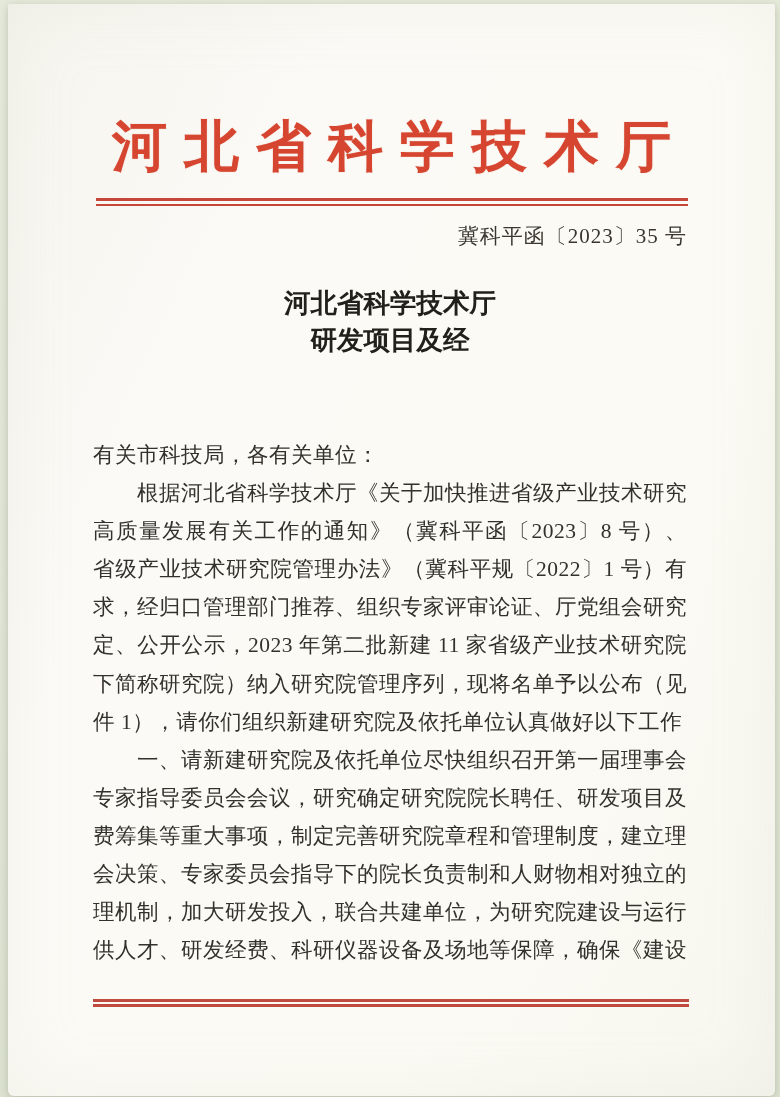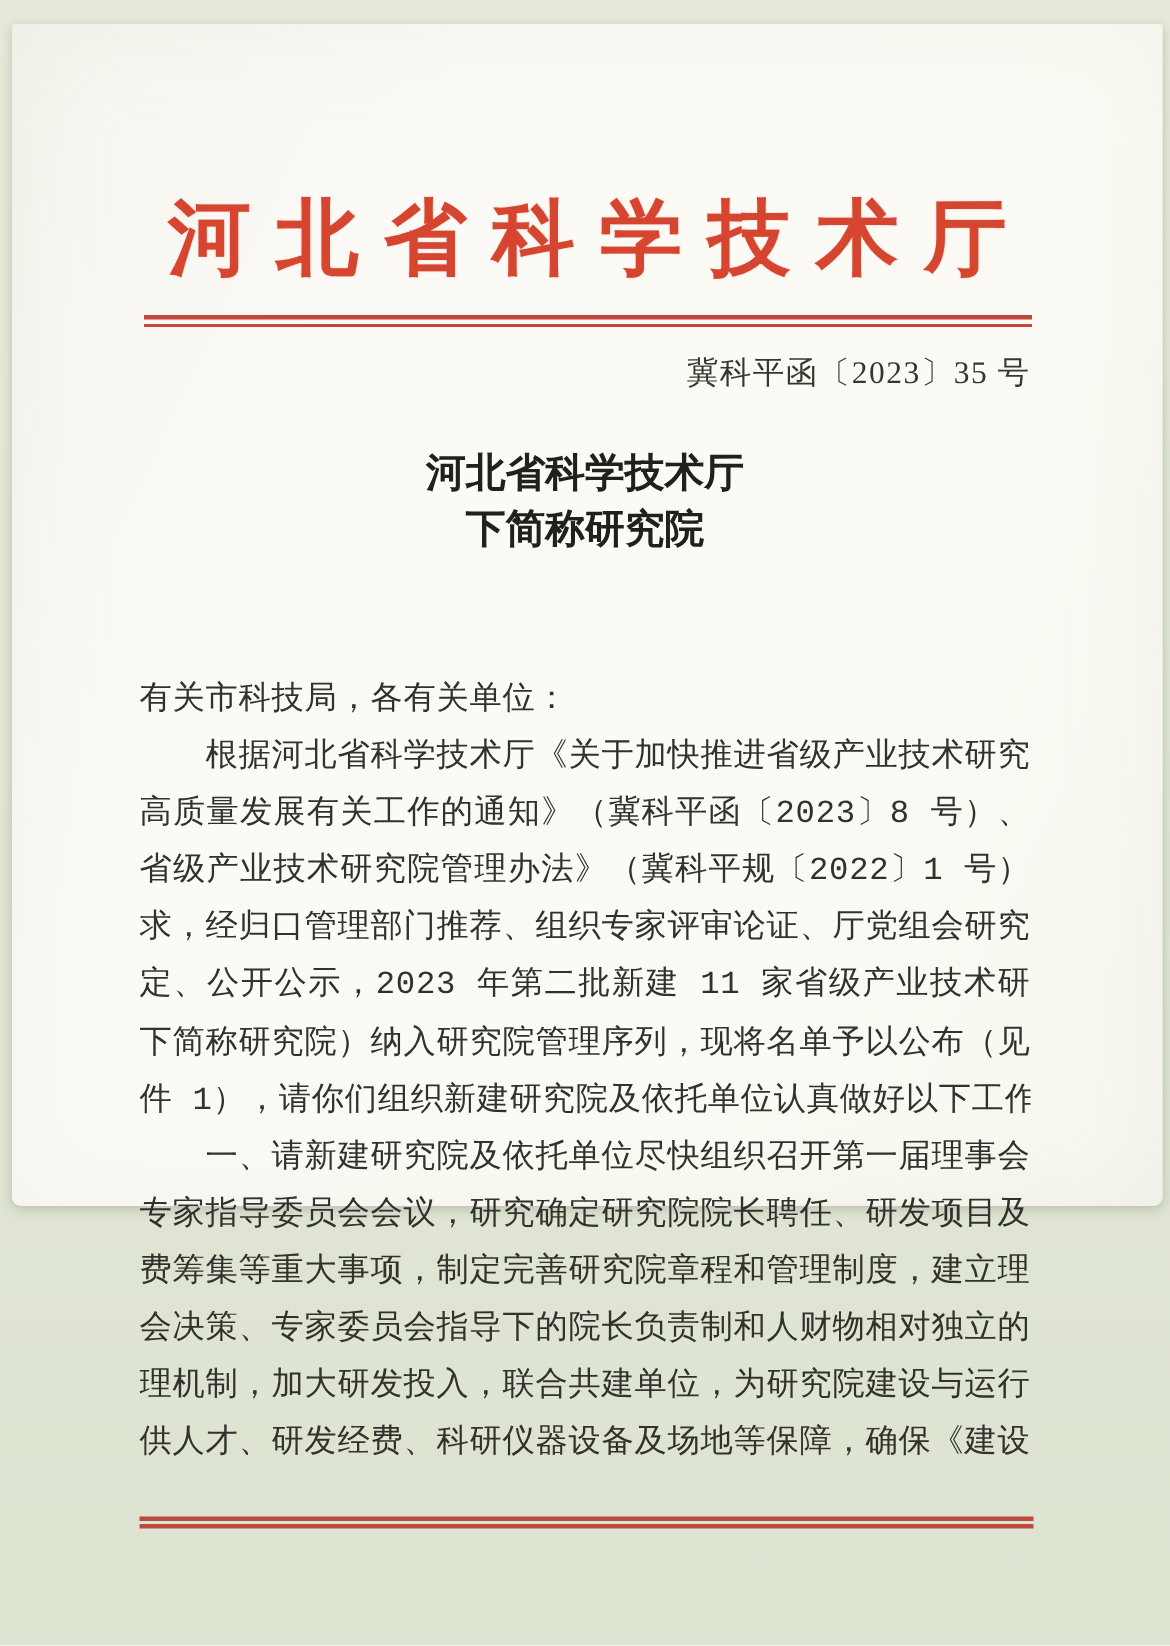--- a/index.html
+++ b/index.html
@@ -10,23 +10,23 @@
     width: 780px;
     height: 1097px;
     position: relative;
     background: linear-gradient(180deg, #e6eadb 0%, #e1e6d6 50%, #dde3d1 100%);
     font-family: "Liberation Serif", "DejaVu Serif", serif;
     overflow: hidden;
   }
   .page {
     position: absolute;
     left: 8px;
-    top: 16px;
+    top: 4px;
     width: 767px;
-    height: 788px;
+    height: 1092px;
     background: linear-gradient(115deg, #f5f4ee 0%, #fbfaf6 28%, #fbfaf4 70%, #f7f6ef 100%);
     border-radius: 2px 2px 6px 6px;
     box-shadow: 0 2px 8px rgba(110, 120, 95, 0.35), inset 0 0 70px rgba(200, 198, 178, 0.14);
   }
   .letterhead {
     position: absolute;
     top: 108px;
     left: 60px;
     width: 650px;
     text-align: center;
@@ -84,21 +84,21 @@
   .doc-body {
     position: absolute;
     top: 432px;
     left: 85px;
     width: 594px;
     font-size: 21.5px;
     line-height: 38.1px;
     color: #33312b;
     letter-spacing: 0.5px;
   }
-  .ln { display: block; height: 38.1px; overflow: hidden; white-space: nowrap; font-family: Liberation Mono, monospace; }
+  .ln { display: block; height: 38.1px; overflow: hidden; white-space: nowrap; }
   .ln.j {
     white-space: normal;
     text-align: justify;
     text-align-last: justify;
     text-justify: inter-character;
   }
   .ln.ind { text-indent: 44px; }
 </style>
 </head>
 <body>
@@ -106,21 +106,21 @@
 <div class="page">
 
   <div class="letterhead">河北省科学技术厅</div>
 
   <div class="rule head"></div>
 
   <div class="doc-number">冀科平函〔2023〕35 号</div>
 
   <div class="doc-title">
     <span class="tl">河北省科学技术厅</span>
-    <span class="tl">下简称研究院</span>
+    <span class="tl">研发项目及经</span>
   </div>
 
   <div class="doc-body">
     <span class="ln">有关市科技局，各有关单位：</span>
     <span class="ln j ind">根据河北省科学技术厅《关于加快推进省级产业技术研究院</span>
     <span class="ln j">高质量发展有关工作的通知》（冀科平函〔2023〕8 号）、《河北省</span>
     <span class="ln j">省级产业技术研究院管理办法》（冀科平规〔2022〕1 号）有关要</span>
     <span class="ln j">求，经归口管理部门推荐、组织专家评审论证、厅党组会研究审</span>
     <span class="ln j">定、公开公示，2023 年第二批新建 11 家省级产业技术研究院（以</span>
     <span class="ln j">下简称研究院）纳入研究院管理序列，现将名单予以公布（见附</span>

